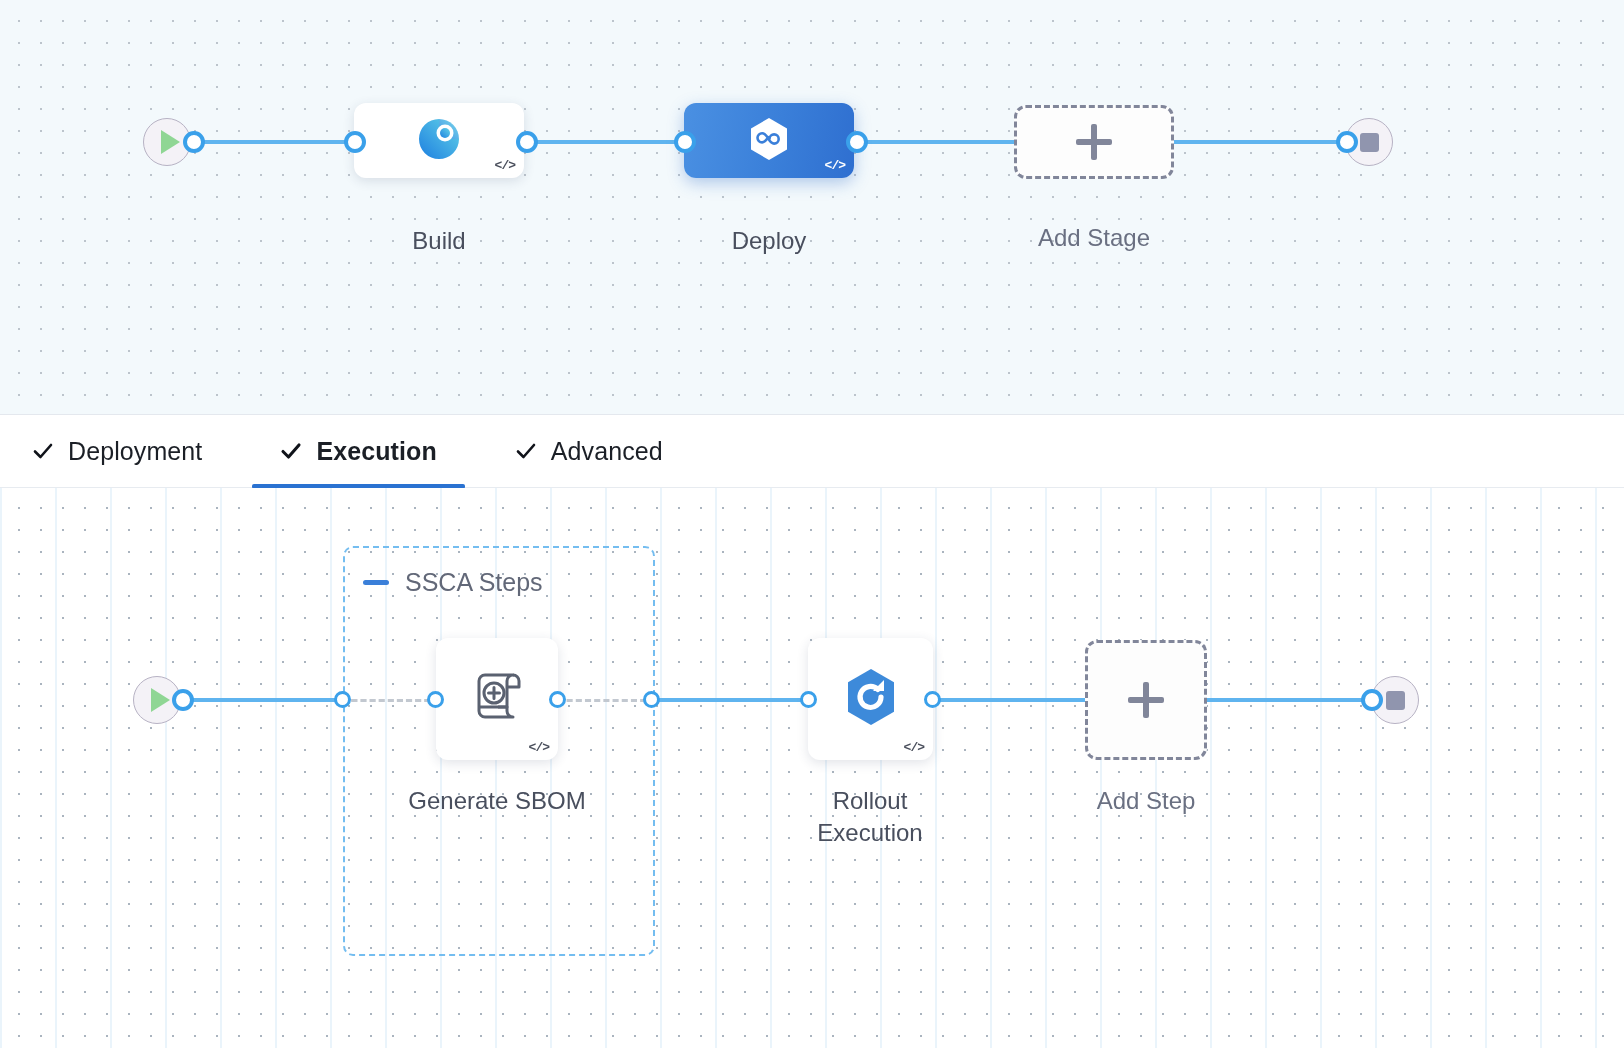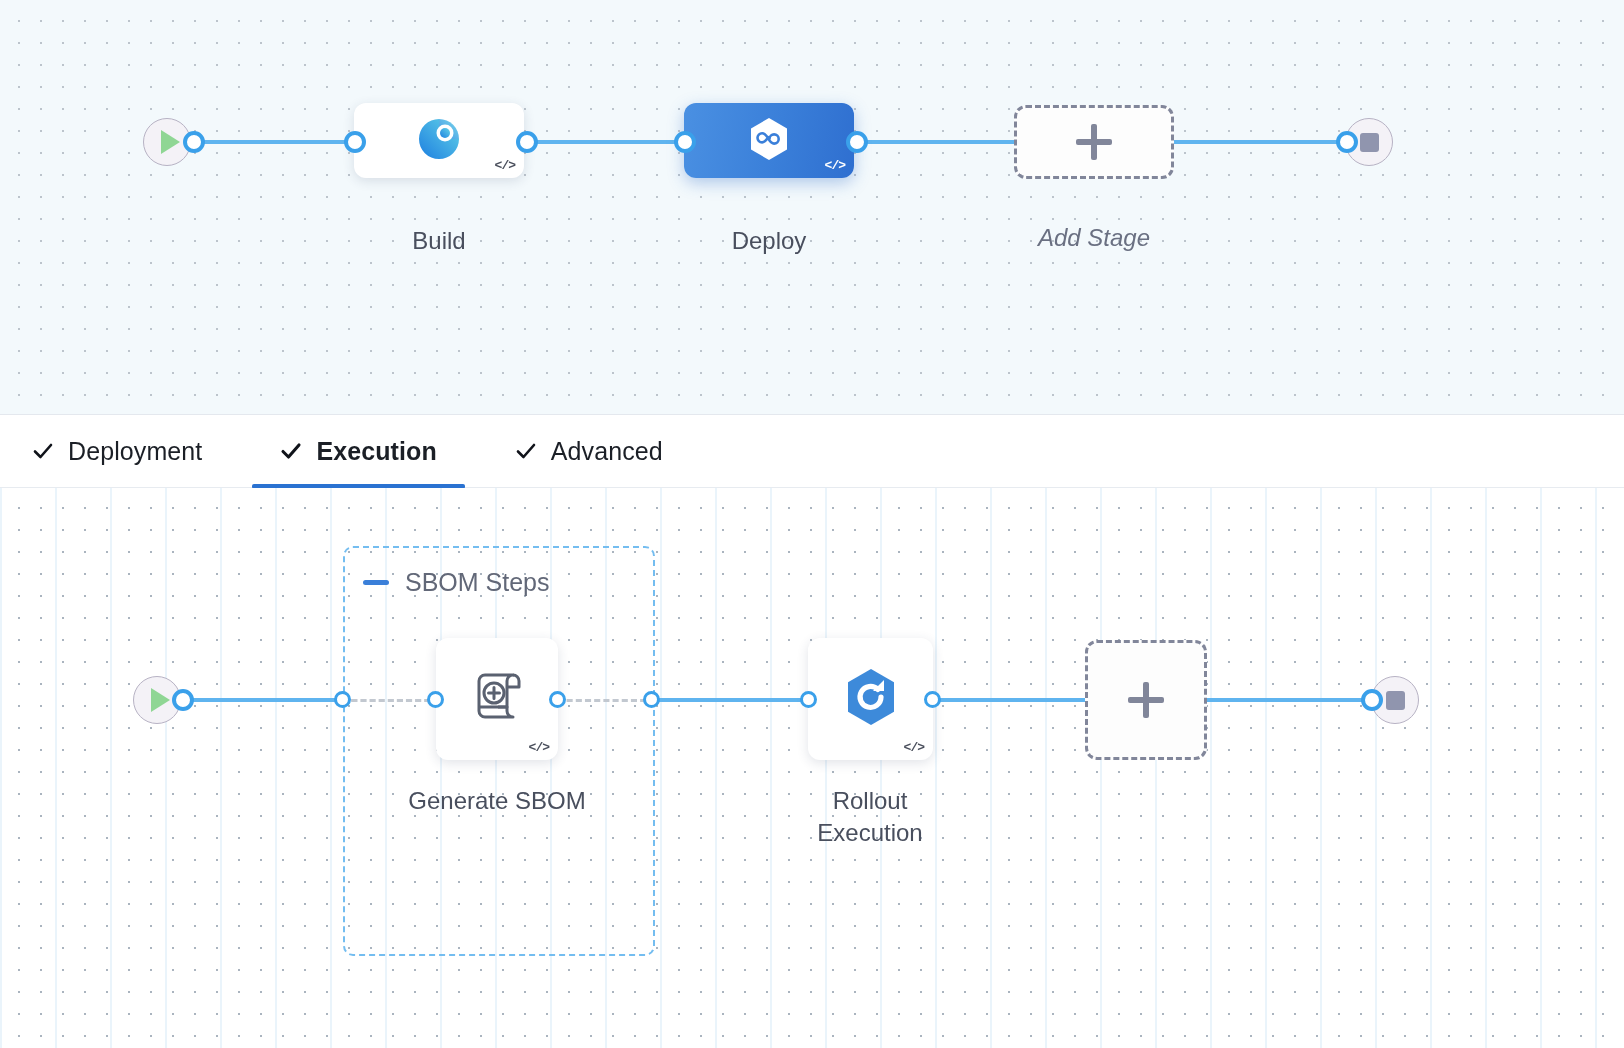--- a/index.html
+++ b/index.html
@@ -176,21 +176,21 @@
   .plus::after  { top: 0; left: 15px; height: 36px; width: 6px; }
 
   .node-label {
     position: absolute;
     text-align: center;
     font-size: 24px;
     color: #494f5e;
     line-height: 1.32;
     white-space: pre-line;
   }
-  .node-label.muted { color: #6a7082; font-style: italic; }
+  .node-label.muted { color: #6a7082; }
 
   
   .group {
     position: absolute;
     border: 2px dashed #74bdf0;
     border-radius: 10px;
     background: transparent;
     z-index: 1;
   }
   .group-header {
@@ -297,21 +297,21 @@
     </span>
     <span class="tab-label">Advanced</span>
   </div>
 </div>
 
 <div class="canvas canvas-steps">
 
   <div class="group" style="left:343px; top:537px; width:312px; height:410px; top:58px;"></div>
   <div class="group-header" style="left:363px; top:80px;">
     <span class="collapse-dash"></span>
-    <span class="group-title">SBOM Steps</span>
+    <span class="group-title">SSCA Steps</span>
   </div>
 
   <div class="line" style="left:180px; top:210px; width:170px;"></div>
   <div class="line dashed" style="left:350px; top:211px; width:86px;"></div>
   <div class="line dashed" style="left:556px; top:211px; width:96px;"></div>
   <div class="line" style="left:650px; top:210px; width:165px;"></div>
   <div class="line" style="left:930px; top:210px; width:165px;"></div>
   <div class="line" style="left:1205px; top:210px; width:170px;"></div>
 
   <div class="terminal" style="left:133px; top:188px;">
@@ -349,18 +349,19 @@
     </span>
     <span class="codetag">&lt;/&gt;</span>
   </div>
   <div class="port sm" style="left:924px; top:203px;"></div>
   <div class="node-label" style="left:745px; top:297px; width:250px;">Rollout
 Execution</div>
 
   <div class="add-node" style="left:1085px; top:632px; top:152px; width:122px; height:120px;">
     <div class="plus"></div>
   </div>
+  <div class="node-label muted" style="left:1026px; top:297px; width:240px;">Add Step</div>
 
   <div class="port" style="left:1361px; top:201px;"></div>
   <div class="terminal" style="left:1371px; top:188px;">
     <div class="sq"></div>
   </div>
 </div>
 
 </body></html>

